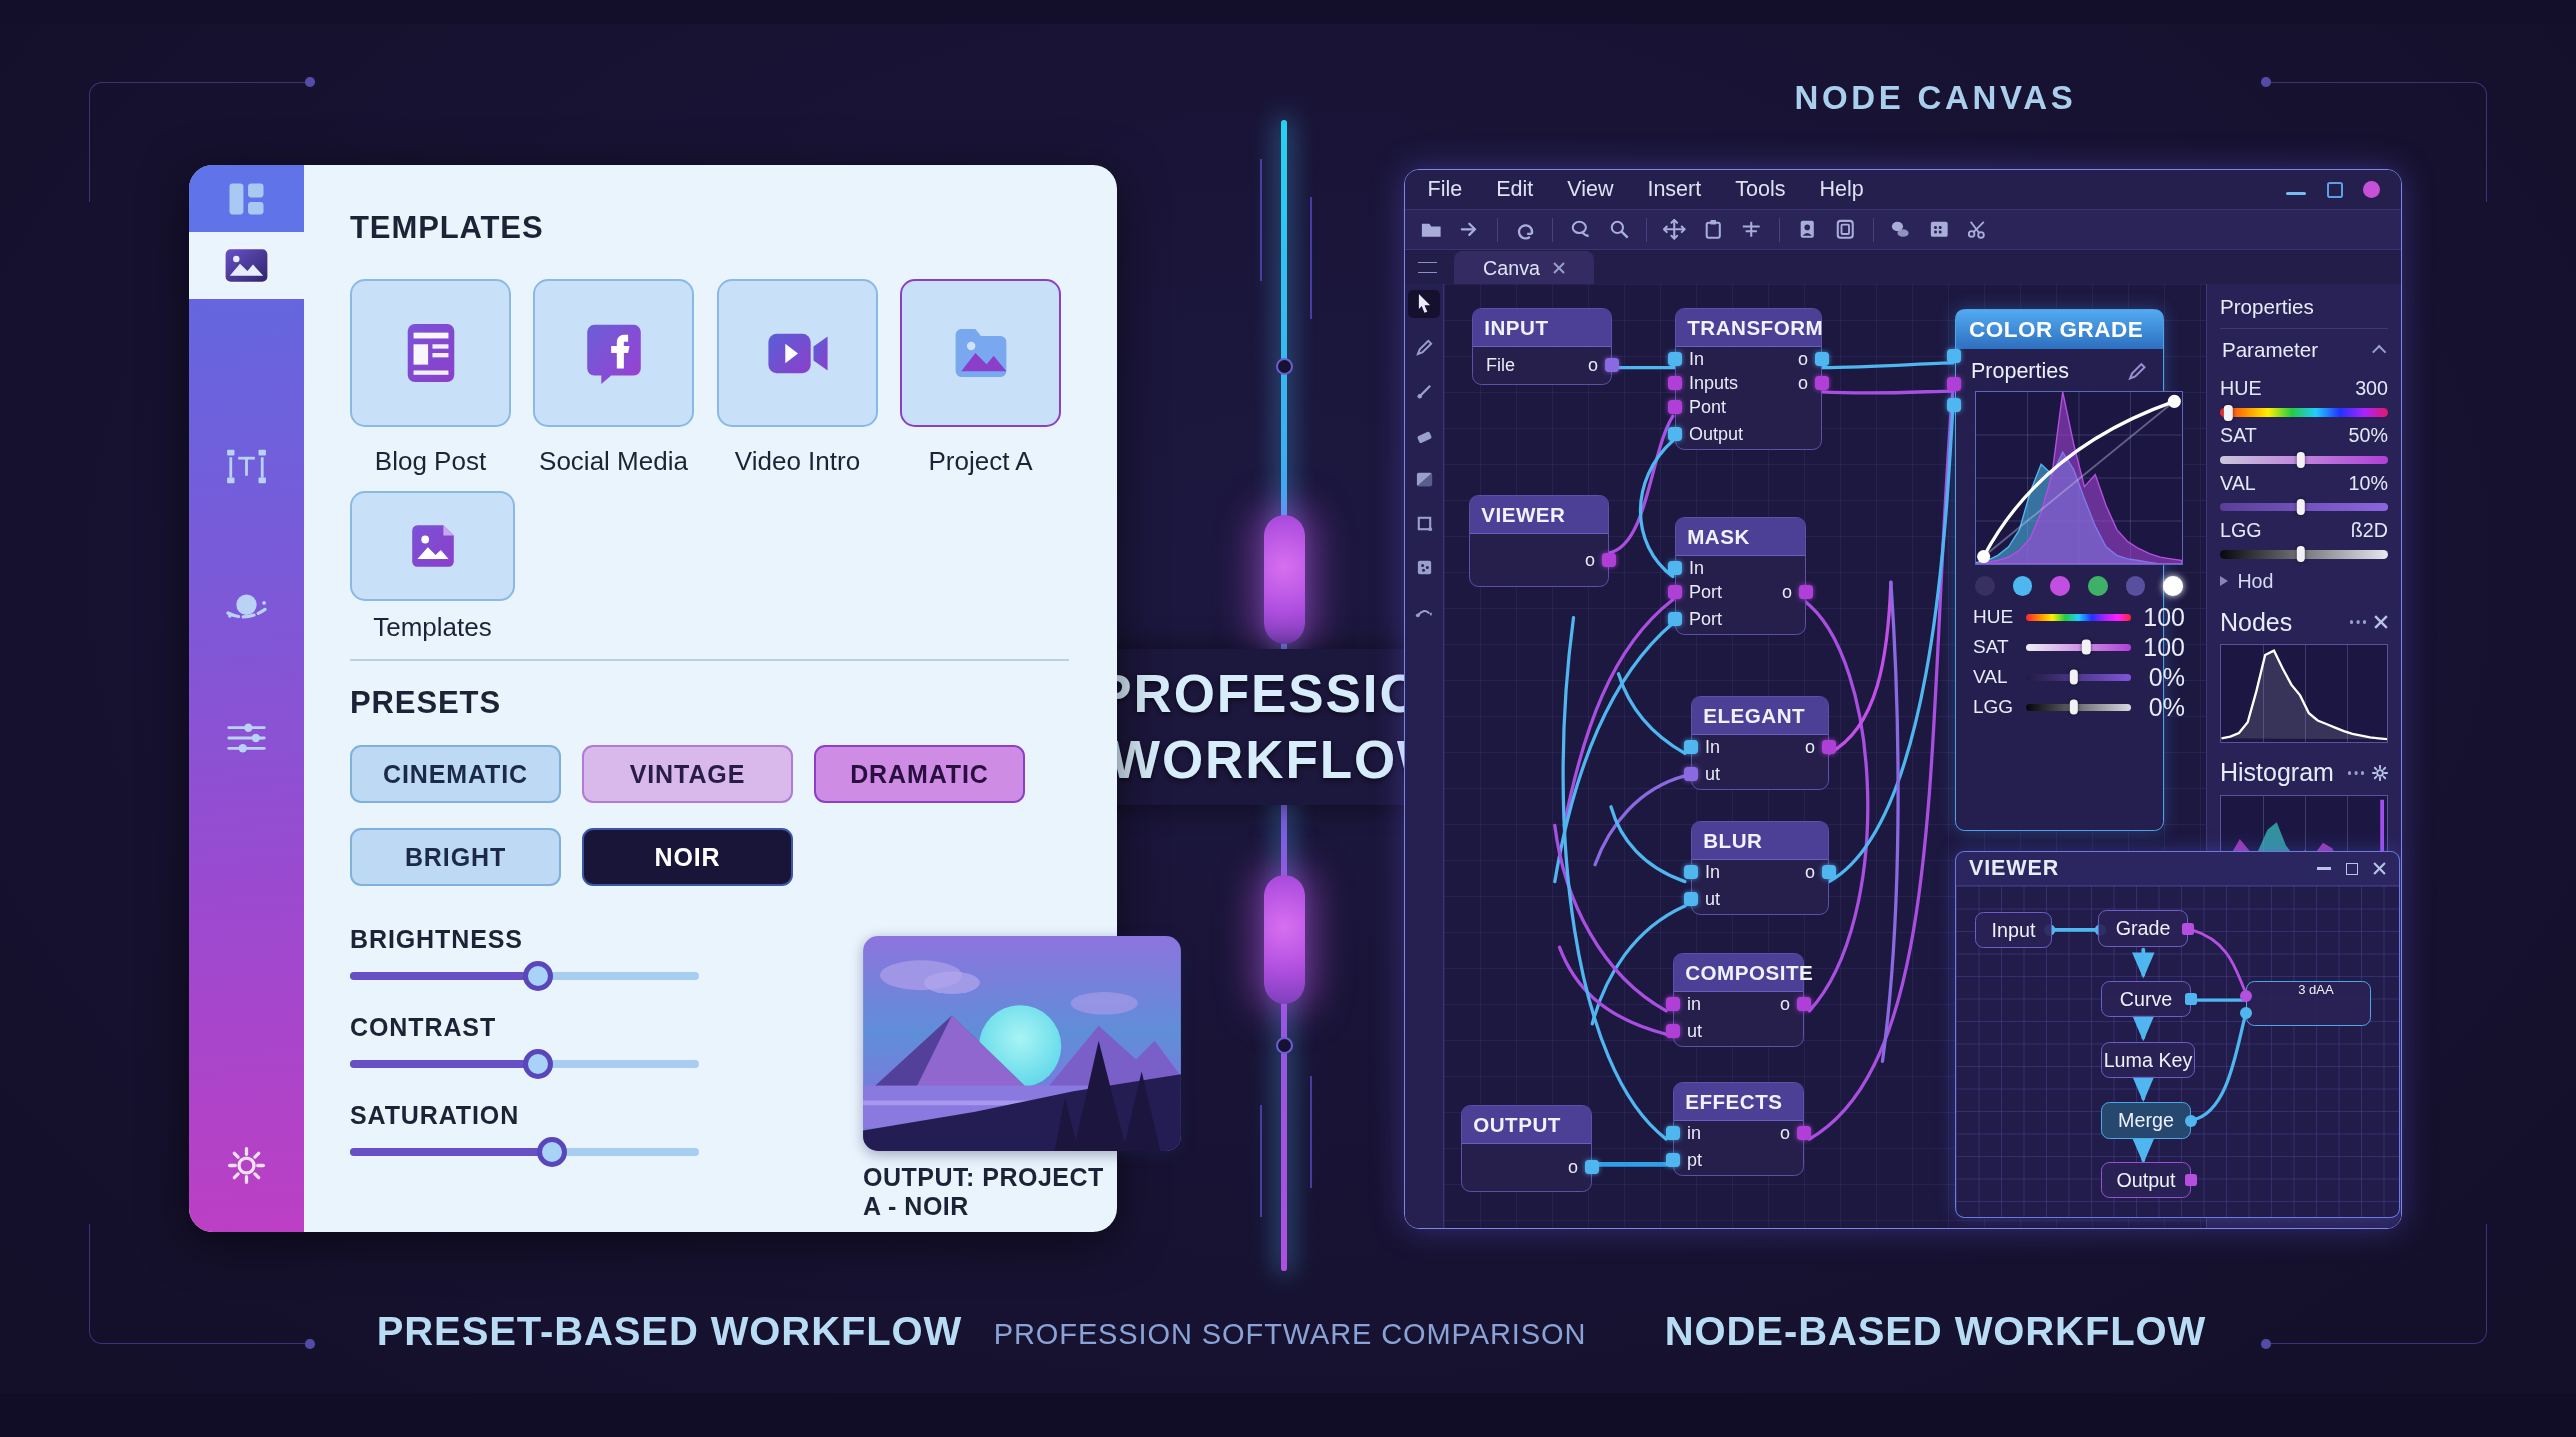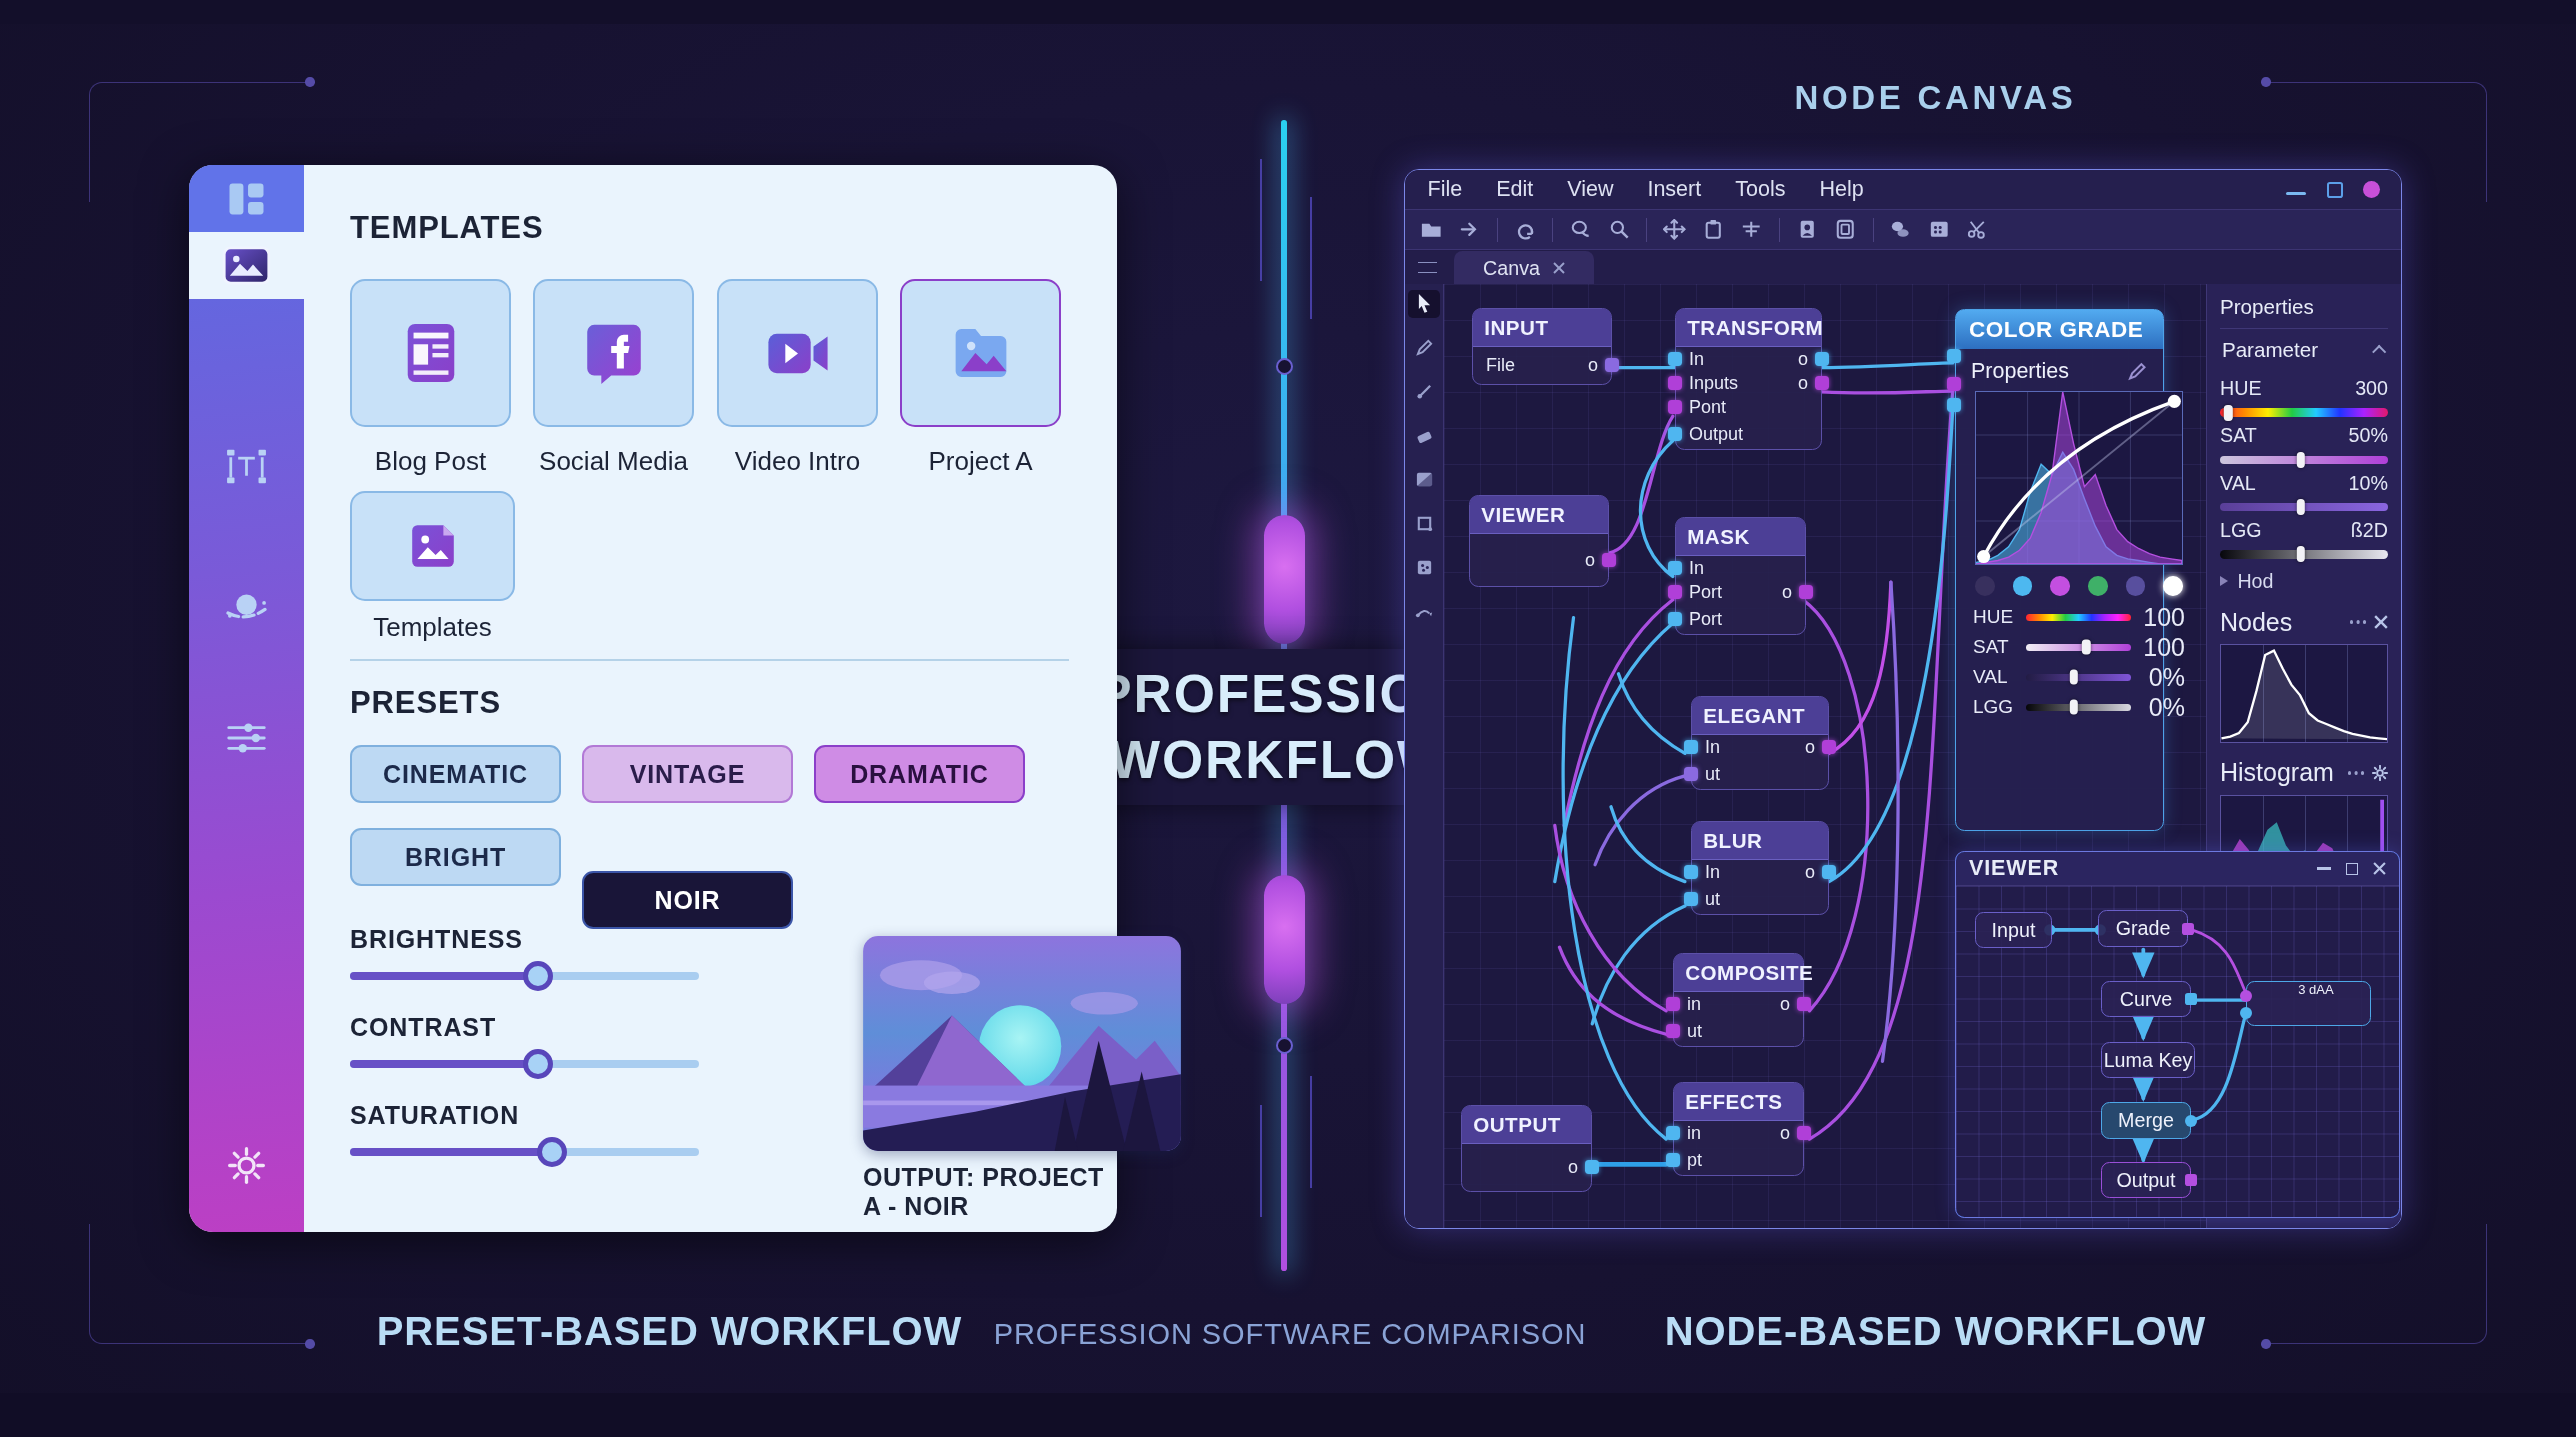--- a/index.html
+++ b/index.html
@@ -365,21 +365,21 @@
       </div>
       <div class="tlabel" style="left:46px;top:447px;width:165px;">Templates</div>
 
       <div class="hdivider" style="top:494px;"></div>
       <div class="lp-heading" style="top:520px;">PRESETS</div>
 
       <div class="pbtn blue" style="left:46px;top:580px;">CINEMATIC</div>
       <div class="pbtn lav" style="left:278px;top:580px;">VINTAGE</div>
       <div class="pbtn pur" style="left:510px;top:580px;">DRAMATIC</div>
       <div class="pbtn blue" style="left:46px;top:663px;">BRIGHT</div>
-      <div class="pbtn dark" style="left:278px;top:663px;margin-top:43px;">NOIR</div>
+      <div class="pbtn dark" style="left:278px;top:663px;">NOIR</div>
 
       <div class="slabel" style="top:760px;">BRIGHTNESS</div>
       <div class="strack" style="top:807px;">
         <div class="sfill" style="width:54%;"></div>
           <div class="sknob" style="left:54%;"></div>
       </div>
       <div class="slabel" style="top:848px;">CONTRAST</div>
       <div class="strack" style="top:895px;">
         <div class="sfill" style="width:54%;"></div>
           <div class="sknob" style="left:54%;"></div>

